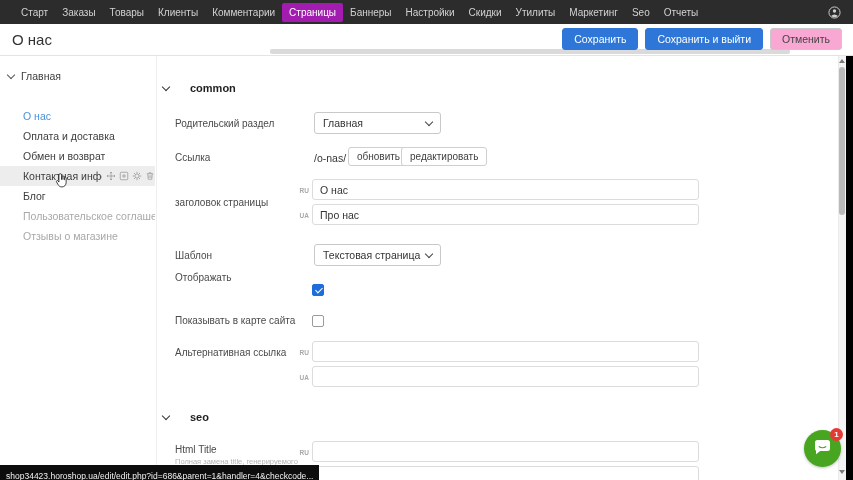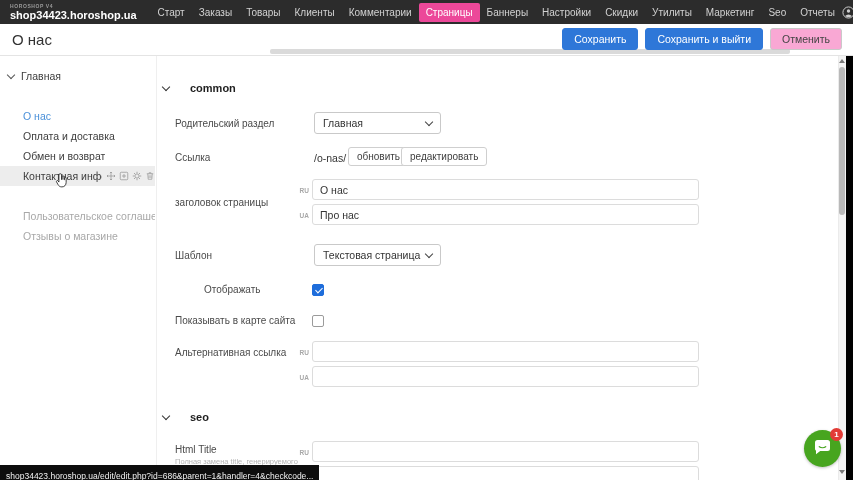--- a/index.html
+++ b/index.html
@@ -6,21 +6,21 @@
   .screen{position:relative;width:853px;height:480px;background:#fff;overflow:hidden;
           font-family:"Liberation Sans",sans-serif;-webkit-font-smoothing:antialiased;}
   
   .topbar{position:absolute;left:0;top:0;width:853px;height:24px;background:#2c2c2c;
           display:flex;align-items:center;}
   .brand{margin-left:10px;line-height:1;cursor:default;}
   .brand .b-top{font-size:5px;letter-spacing:.6px;color:#9a9a9a;font-weight:bold;}
   .brand .b-dom{font-size:11px;color:#fff;font-weight:bold;margin-top:1px;}
   .menu{display:flex;align-items:center;margin-left:14px;}
   .mitem{font-size:10px;color:#d2d2d2;padding:4px 7px;border-radius:2px;white-space:nowrap;cursor:pointer;}
-  .mitem.active{background:#ec4899;color:#fff;}
+  .mitem.active{background:#a21caf;color:#fff;}
   .top-icons{margin-left:auto;display:flex;align-items:center;gap:13px;margin-right:12px;}
   .top-icons svg{display:block;cursor:pointer;}
   
   .header{position:absolute;left:0;top:24px;width:853px;height:32px;background:#fff;
           border-bottom:1px solid #e4e4e4;box-sizing:border-box;}
   .page-title{position:absolute;left:12px;top:7px;font-size:15px;color:#333;}
   .hbtns{position:absolute;right:11px;top:4px;display:flex;gap:7px;}
   .btn{height:22px;border-radius:3px;font-size:10.5px;display:flex;align-items:center;
        padding:0 11px;box-sizing:border-box;cursor:pointer;border:1px solid transparent;}
   .btn-primary{background:#2e77d8;color:#fff;border-color:#2e77d8;}
@@ -83,24 +83,20 @@
         background:#e23b36;color:#fff;font-size:8px;font-weight:bold;display:flex;
         align-items:center;justify-content:center;}
   .cursor-ov{position:absolute;left:55px;top:172px;pointer-events:none;}
 </style>
 </head>
 <body>
 
 <div class="screen">
 
   <div class="topbar">
-    <div class="brand">
-      <div class="b-top">HOROSHOP V4</div>
-      <div class="b-dom">shop34423.horoshop.ua</div>
-    </div>
     <div class="menu">
       <span class="mitem">Старт</span>
       <span class="mitem">Заказы</span>
       <span class="mitem">Товары</span>
       <span class="mitem">Клиенты</span>
       <span class="mitem">Комментарии</span>
       <span class="mitem active">Страницы</span>
       <span class="mitem">Баннеры</span>
       <span class="mitem">Настройки</span>
       <span class="mitem">Скидки</span>
@@ -166,20 +162,23 @@
             <path d="M10 1.5v3M10 15.5v3M1.5 10h3M15.5 10h3M4 4l2.1 2.1M13.9 13.9L16 16M16 4l-2.1 2.1M6.1 13.9L4 16"></path>
           </svg>
       </span>
       <span>
         <svg width="10" height="10" viewBox="0 0 20 20" stroke="#8f8f8f" stroke-width="1.3" fill="none">
             <path d="M3.5 5.5h13M8 5.5V3.5h4v2M5.5 5.5l.9 11h7.2l.9-11M8.2 8.5v5.5M11.8 8.5v5.5"></path>
           </svg>
       </span>
     </span>
   </div>
+  <div class="titem ind" style="top:186px;">
+    <span class="lbl">Блог</span>
+  </div>
   <div class="titem muted ind" style="top:206px;">
     <span class="lbl">Пользовательское соглашение</span>
   </div>
   <div class="titem muted ind" style="top:226px;">
     <span class="lbl">Отзывы о магазине</span>
   </div>
 
   <div class="cursor-ov">
     <svg width="14" height="17" viewBox="0 0 24 28">
         <path d="M9.5 2.5c1 0 1.8.8 1.8 1.8v8h.9V7.6c0-.9.7-1.6 1.6-1.6s1.6.7 1.6 1.6v5h.9V9.8c0-.8.6-1.4 1.4-1.4s1.4.6 1.4 1.4v7.4c0 4.6-2.9 7.8-7.3 7.8-3.4 0-5.3-1.6-6.8-4.3l-2.4-4.4c-.4-.8-.1-1.7.7-2.1.7-.4 1.5-.1 2 .5l1.4 2V4.3c0-1 .8-1.8 1.8-1.8z" fill="#fff" stroke="#1a1a1a" stroke-width="1.4"></path>
@@ -207,21 +206,21 @@
   <input class="tin" style="left: 312px; top: 179px;" value="О нас">
   <div class="ltag" style="left:297px;top:212px;">UA</div>
   <input class="tin" style="left: 312px; top: 204px;" value="Про нас">
 
   <div class="flabel" style="left:175px;top:250px;">Шаблон</div>
   <div class="sel" style="left:314px;top:244px;">
     <span>Текстовая страница</span>
     <span class="chev"></span>
   </div>
 
-  <div class="flabel" style="left:175px;top:284px;margin-left:29px;">Отображать</div>
+  <div class="flabel" style="left:175px;top:272px;">Отображать</div>
   <div class="cb checked" style="left:312px;top:284px;"></div>
 
   <div class="flabel" style="left:175px;top:315px;">Показывать в карте сайта</div>
   <div class="cb" style="left:312px;top:315px;"></div>
 
   <div class="flabel" style="left:175px;top:347px;">Альтернативная ссылка</div>
   <div class="ltag" style="left:297px;top:349px;">RU</div>
   <input class="tin" style="left: 312px; top: 341px;" value="">
   <div class="ltag" style="left:297px;top:374px;">UA</div>
   <input class="tin" style="left: 312px; top: 366px;" value="">

